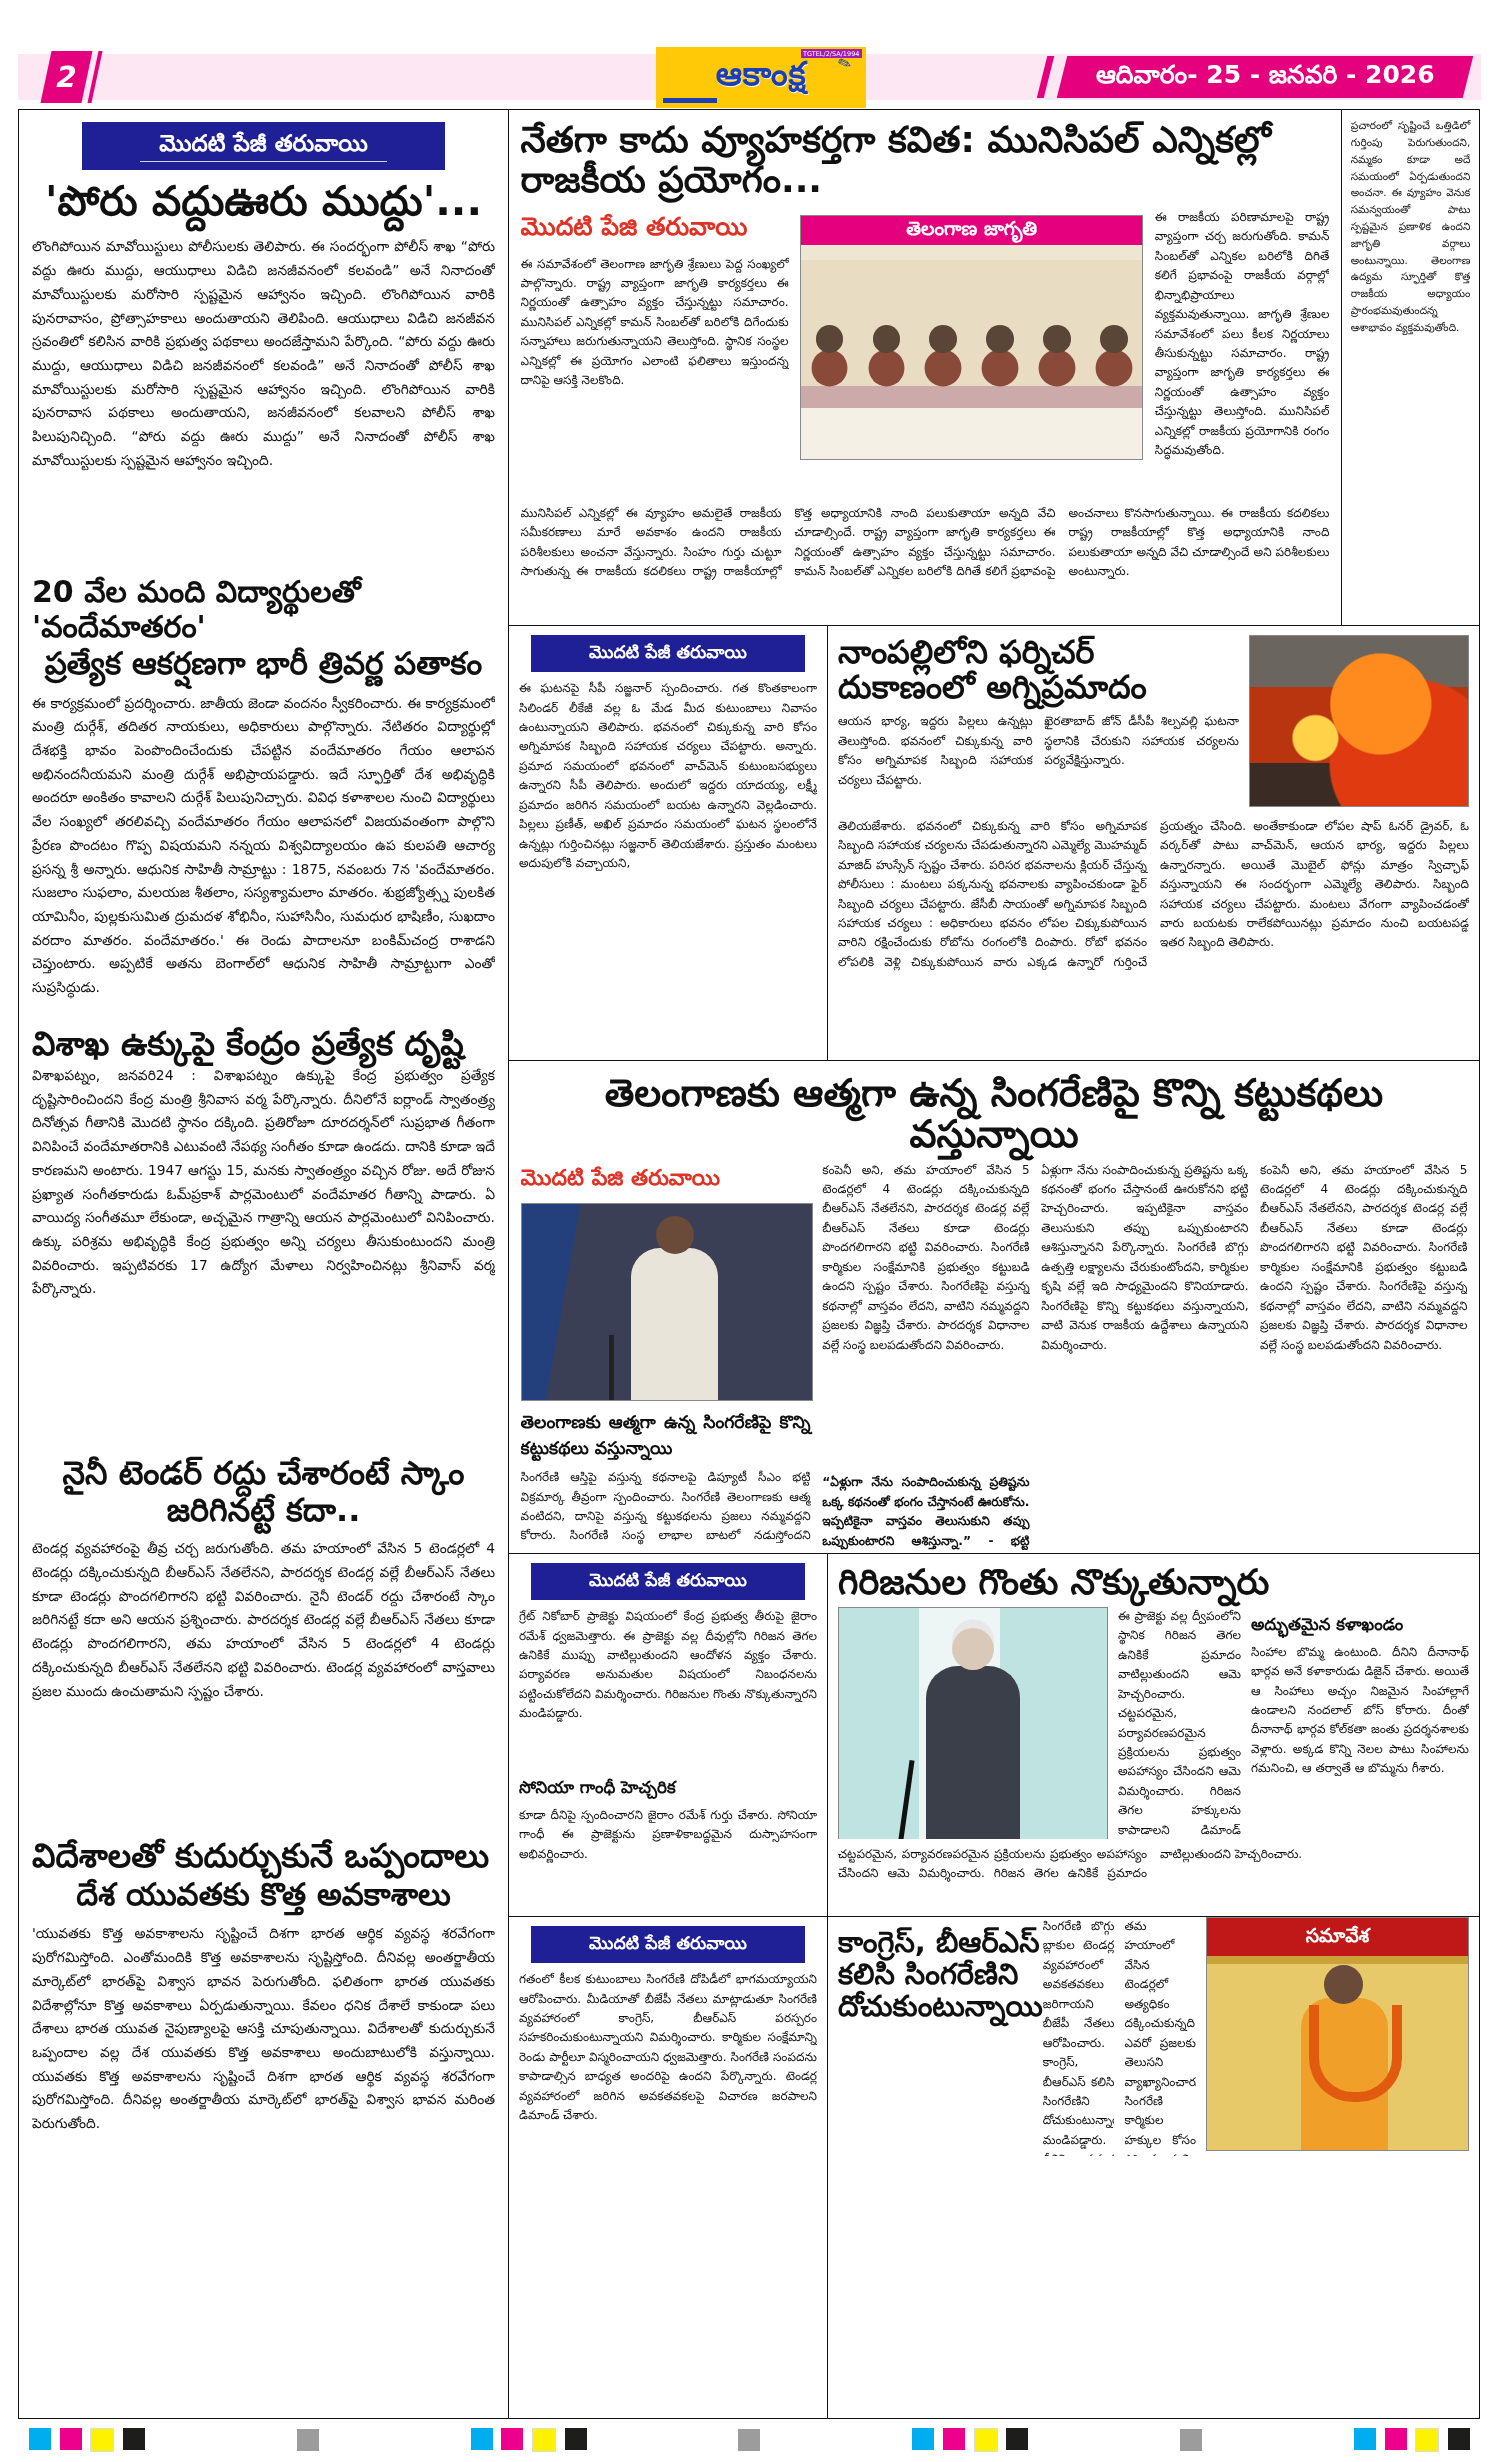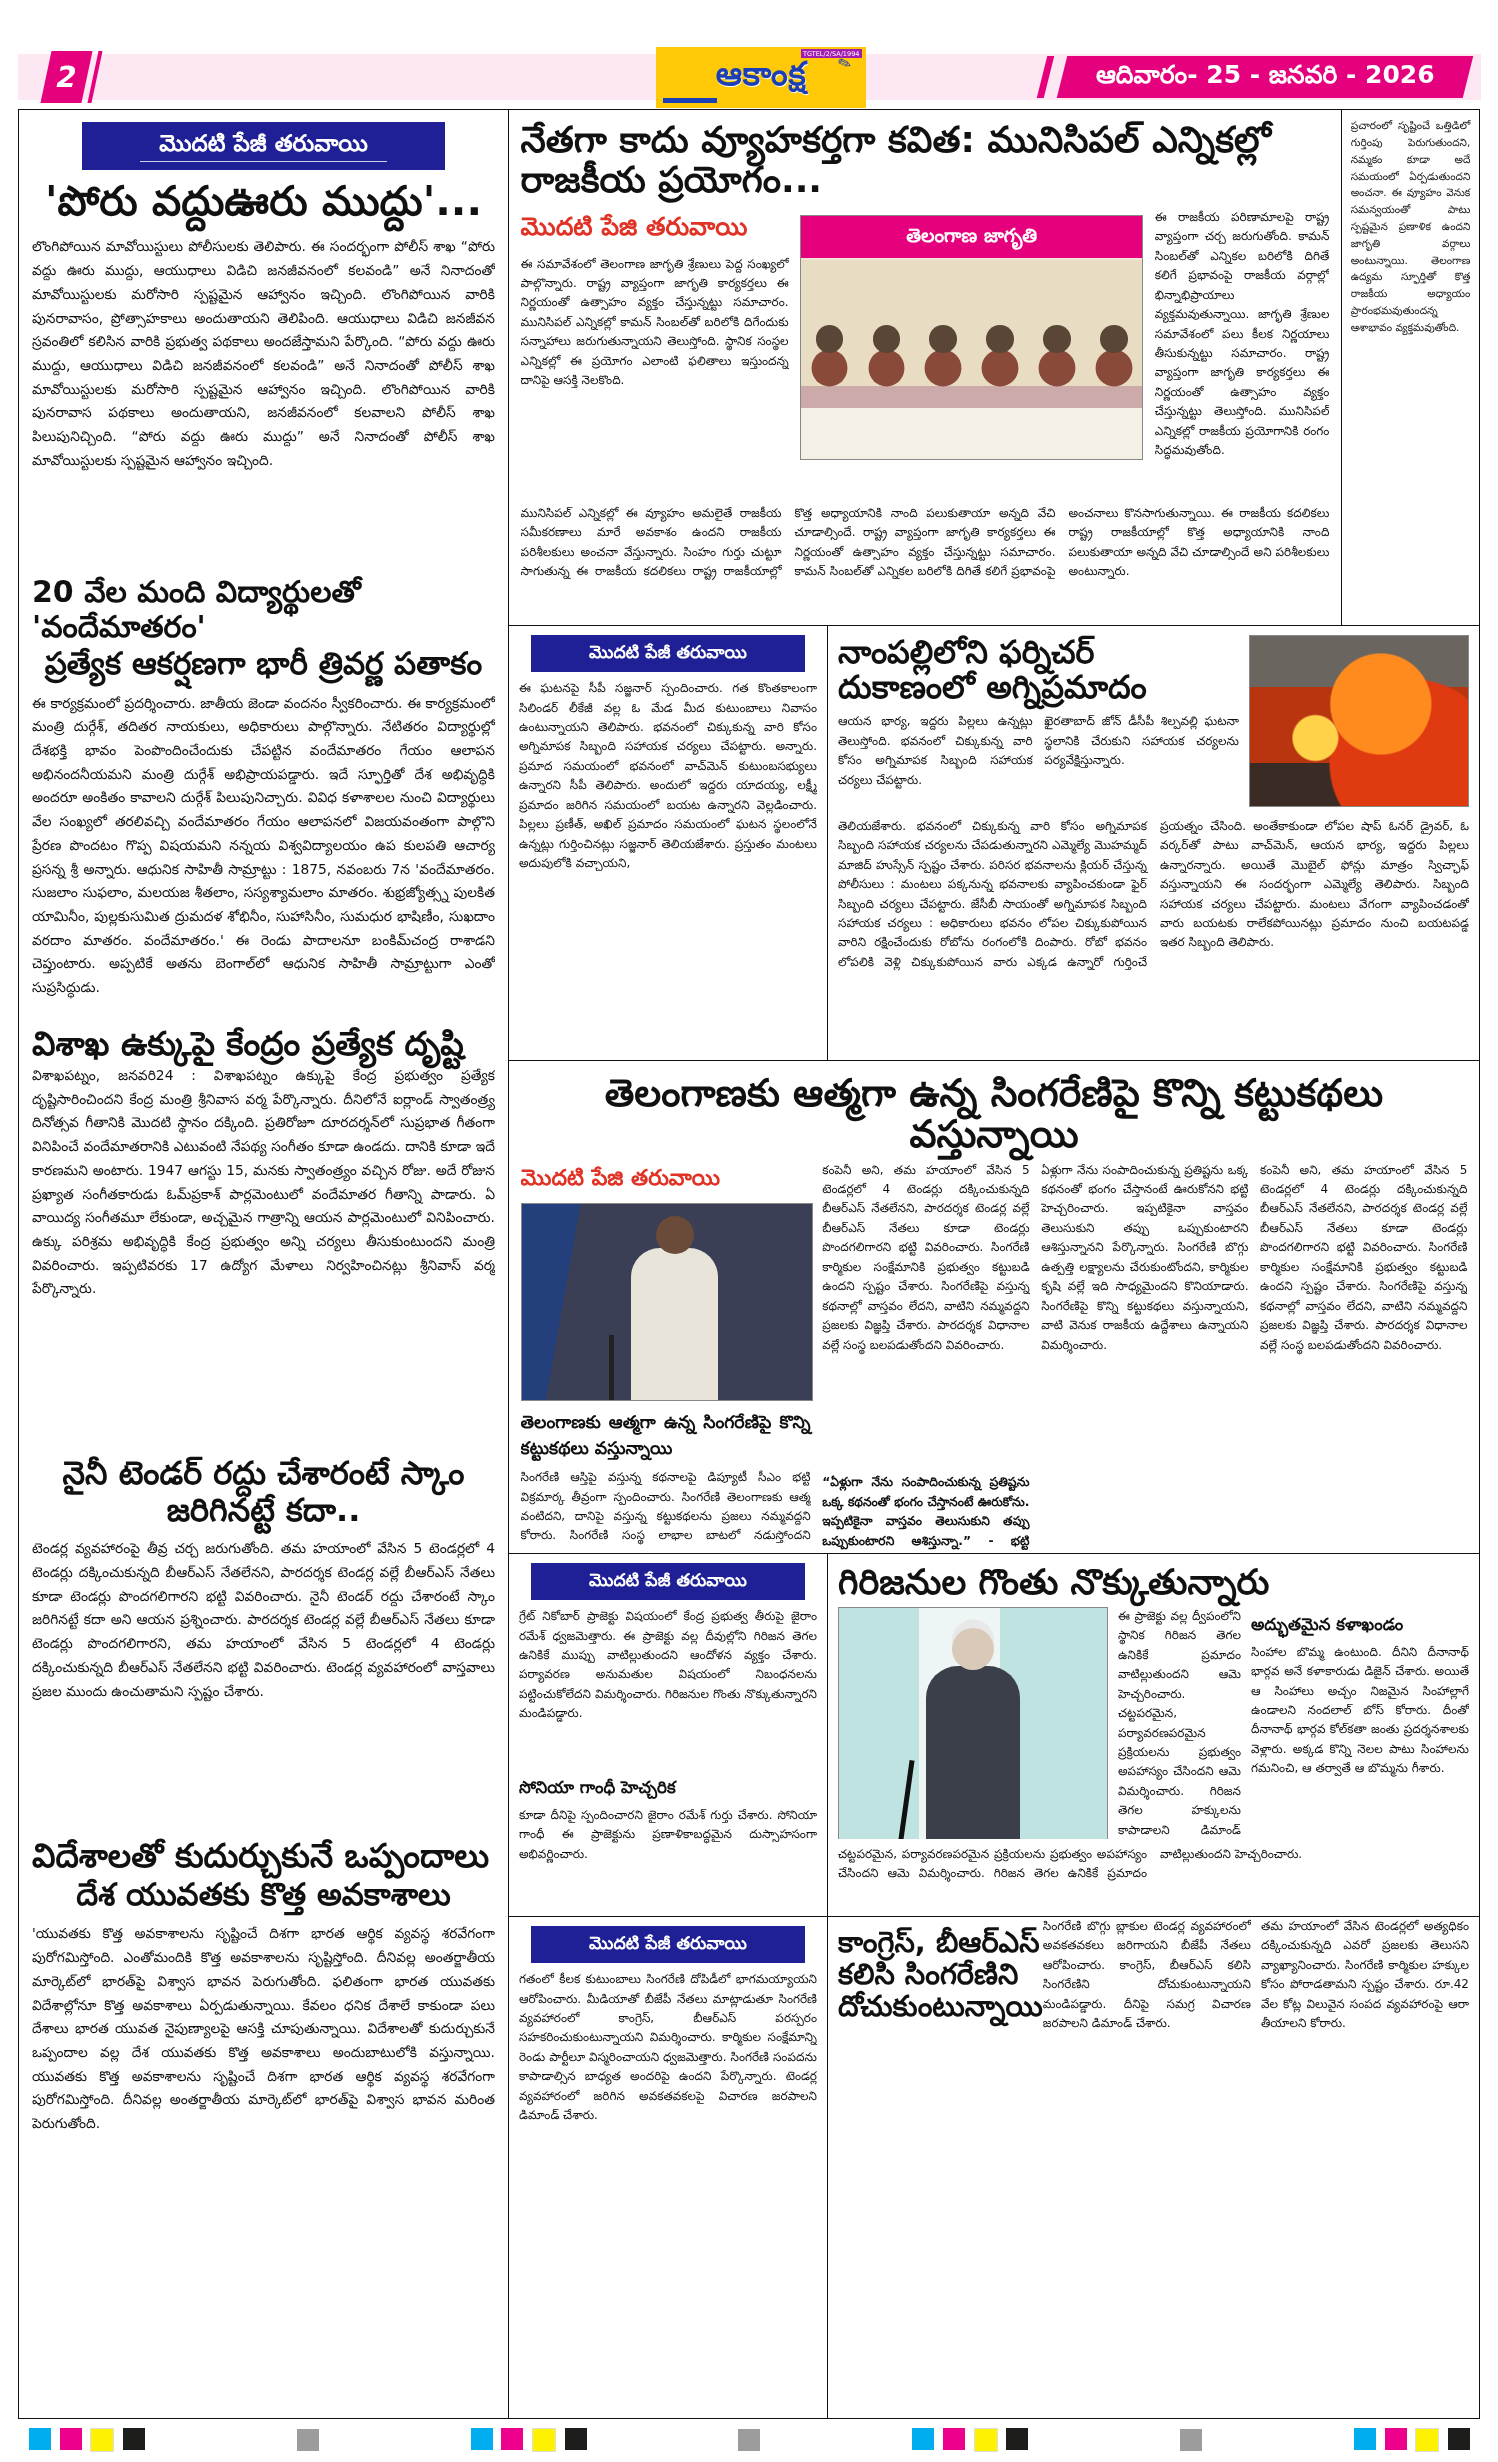--- a/index.html
+++ b/index.html
@@ -77,21 +77,21 @@
   .e-under{height:45px;margin-top:5.8px;column-count:2;column-gap:13px;}
   .sec-f{flex:1;border-top:1.5px solid #111;display:flex;}
   .f-left{width:319px;border-right:1.5px solid #111;box-sizing:border-box;padding:0 10px;overflow:hidden;}
   .f-right{flex:1;display:flex;flex-direction:row;padding:0 10px;overflow:hidden;}
   .f-row{display:flex;gap:10px;height:239px;overflow:hidden;}
   .f-col{flex:1;}
   .f-bottom{column-count:3;column-gap:13px;flex:1;margin-top:5.8px;}
   
   .photo{position:relative;overflow:hidden;border:0.7px solid #888;background:#d8d2c4;}
   .photo1{width:341px;height:243px;margin-top:7.3px;background:linear-gradient(#efe6d2 0 18%,#e8dcc2 18% 70%,#caa 70% 100%);}
-  .photo1 .pbanner{position:absolute;left:0;top:0;right:0;height:42px;background:#e5007d;color:#fff;
+  .photo1 .pbanner{position:absolute;left:0;top:0;right:0;height:29px;background:#e5007d;color:#fff;
                    display:flex;align-items:center;justify-content:center;font-size:19px;font-weight:bold;}
   .heads{position:absolute;left:0;right:0;top:109px;display:flex;justify-content:space-around;}
   .heads span{width:27.6px;height:27.6px;border-radius:50%;background:#5a4636;display:block;box-shadow:0 29px 0 4.4px #8a4a3a;}
   .photo1 .table{position:absolute;left:0;right:0;bottom:0;height:51px;background:#f4f0e6;}
   .photo2{width:218px;height:170px;margin-top:8.7px;background:
           radial-gradient(circle at 30% 60%,#ffd24a 0 12%,transparent 13%),
           radial-gradient(circle at 60% 40%,#ff8a1e 0 30%,transparent 31%),
           radial-gradient(circle at 75% 75%,#e03a10 0 40%,transparent 41%),
           linear-gradient(#6b6560 0 30%,#b8350f 30% 75%,#3a2c24 75% 100%);}
   .photo3{width:290px;height:196px;background:linear-gradient(100deg,#24407c 0 18%,#3a3f55 18% 100%);}
@@ -267,20 +267,25 @@
           <div class="banner-sm">
             <span>మొదటి పేజీ తరువాయి</span>
           </div>
           <div class="bt15" style="height:406px">గతంలో కీలక కుటుంబాలు సింగరేణి దోపిడీలో భాగమయ్యాయని ఆరోపించారు. మీడియాతో బీజేపీ నేతలు మాట్లాడుతూ సింగరేణి వ్యవహారంలో కాంగ్రెస్, బీఆర్ఎస్ పరస్పరం సహకరించుకుంటున్నాయని విమర్శించారు. కార్మికుల సంక్షేమాన్ని రెండు పార్టీలూ విస్మరించాయని ధ్వజమెత్తారు. సింగరేణి సంపదను కాపాడాల్సిన బాధ్యత అందరిపై ఉందని పేర్కొన్నారు. టెండర్ల వ్యవహారంలో జరిగిన అవకతవకలపై విచారణ జరపాలని డిమాండ్ చేశారు.</div>
         </div>
         <div class="f-right">
           <div class="hl-cong">కాంగ్రెస్, బీఆర్ఎస్ కలిసి సింగరేణిని దోచుకుంటున్నాయి</div>
           <div class="f-row">
             <div class="f-col bt15">సింగరేణి బొగ్గు బ్లాకుల టెండర్ల వ్యవహారంలో అవకతవకలు జరిగాయని బీజేపీ నేతలు ఆరోపించారు. కాంగ్రెస్, బీఆర్ఎస్ కలిసి సింగరేణిని దోచుకుంటున్నాయని మండిపడ్డారు. దీనిపై సమగ్ర విచారణ జరపాలని డిమాండ్ చేశారు.</div>
             <div class="f-col bt15">తమ హయాంలో వేసిన టెండర్లలో అత్యధికం దక్కించుకున్నది ఎవరో ప్రజలకు తెలుసని వ్యాఖ్యానించారు. సింగరేణి కార్మికుల హక్కుల కోసం పోరాడతామని స్పష్టం చేశారు. రూ.42 వేల కోట్ల విలువైన సంపద వ్యవహారంపై ఆరా తీయాలని కోరారు.</div>
+            <div class="photo photo5">
+              <div class="pbanner">సమావేశ</div>
+              <div class="fig"></div>
+              <div class="garland"></div>
+            </div>
           </div>
           <div class="f-bottom bt15">సింగరేణి సంస్థను కాపాడుకోవాల్సిన బాధ్యత తెలంగాణ సమాజంపై ఉందని బీజేపీ నేతలు పేర్కొన్నారు. కాంగ్రెస్, బీఆర్ఎస్ కలిసి సింగరేణిని దోచుకుంటున్నాయని పునరుద్ఘాటించారు. టెండర్ల వ్యవహారంలో జరిగిన అవకతవకలపై సమగ్ర విచారణ జరిపించాలని డిమాండ్ చేశారు. కార్మికుల సంక్షేమం కోసం పోరాటం కొనసాగిస్తామని స్పష్టం చేశారు. సింగరేణి బొగ్గు గనుల ప్రైవేటీకరణను అడ్డుకుంటామని ప్రకటించారు.</div>
         </div>
       </div>
 
     </div>
   </div>
 
   <div class="regbar">
     <span class="reggroup">

